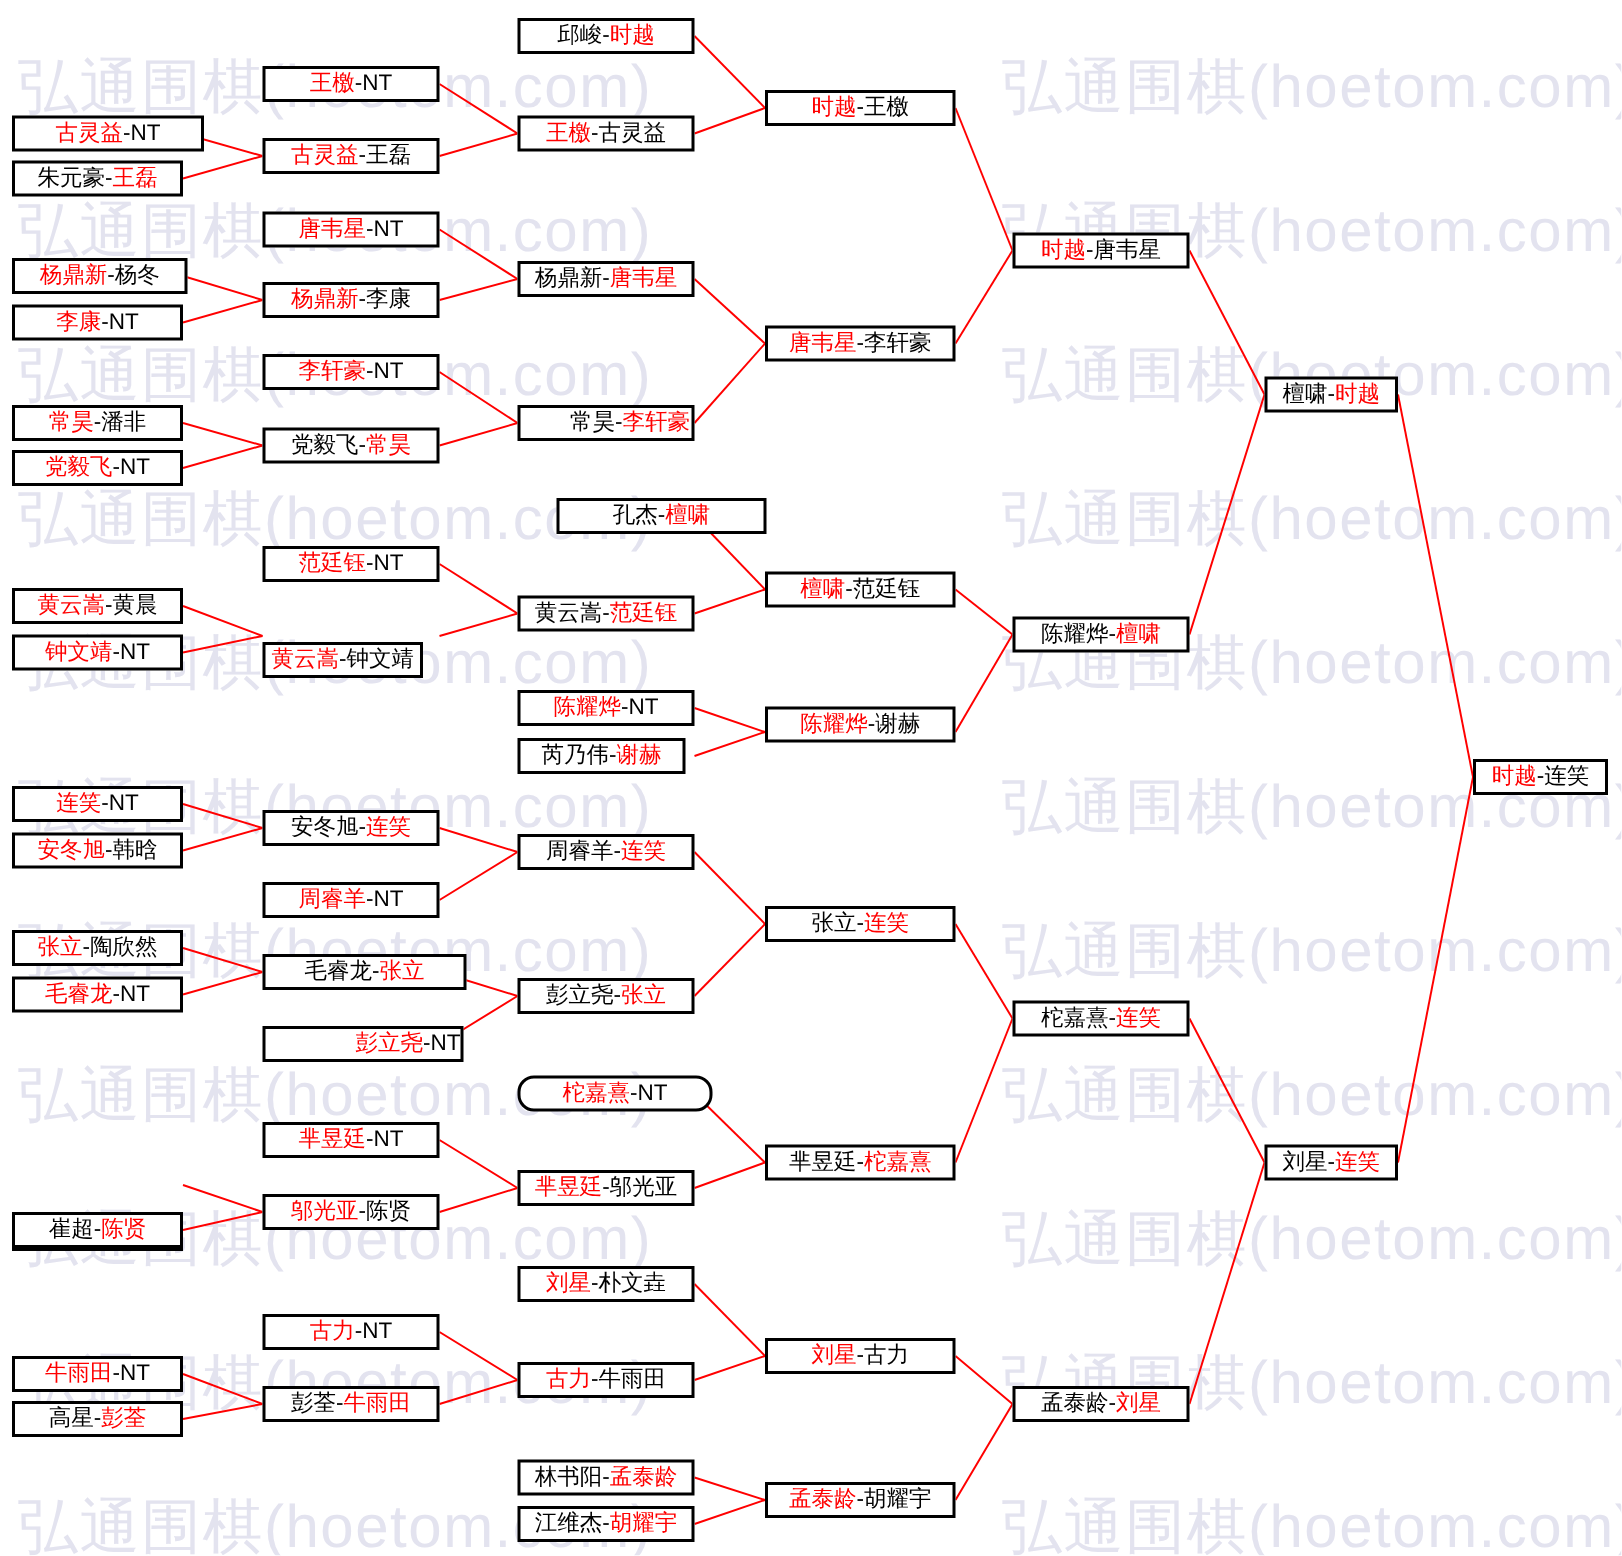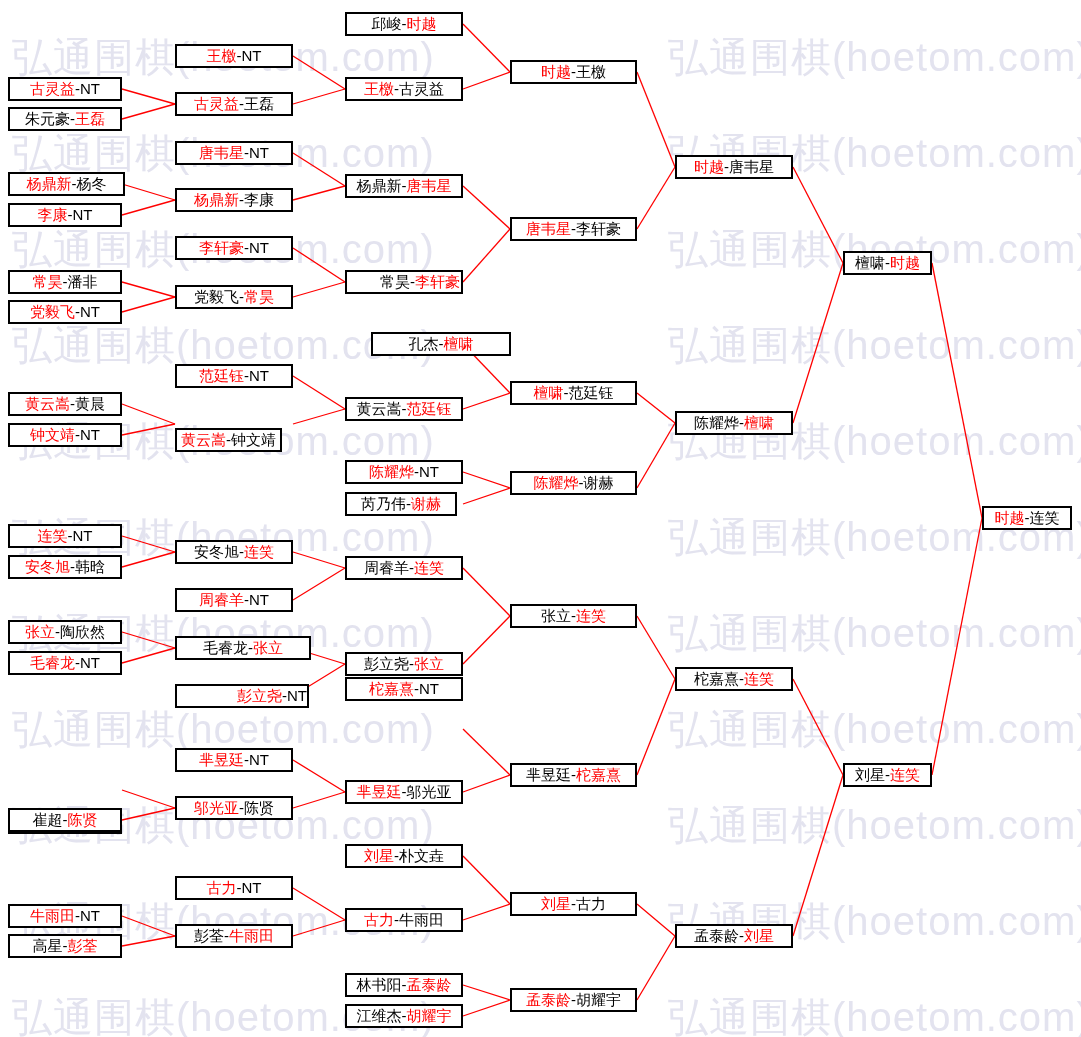--- a/index.html
+++ b/index.html
@@ -124,21 +124,21 @@
       <line x1="637" y1="904" x2="675" y2="936" stroke="#ff0000" stroke-width="1.3"></line>
       <line x1="637" y1="1000" x2="675" y2="936" stroke="#ff0000" stroke-width="1.3"></line>
       <line x1="793" y1="167" x2="843" y2="263" stroke="#ff0000" stroke-width="1.3"></line>
       <line x1="793" y1="423" x2="843" y2="263" stroke="#ff0000" stroke-width="1.3"></line>
       <line x1="793" y1="679" x2="843" y2="775" stroke="#ff0000" stroke-width="1.3"></line>
       <line x1="793" y1="936" x2="843" y2="775" stroke="#ff0000" stroke-width="1.3"></line>
       <line x1="932" y1="263" x2="982" y2="518" stroke="#ff0000" stroke-width="1.3"></line>
       <line x1="932" y1="775" x2="982" y2="518" stroke="#ff0000" stroke-width="1.3"></line>
     </svg>
   <div id="box-layer">
-      <div class="match-box" style="left: 8px; top: 77px; width: 114px;"><span class="win">古灵益</span><span class="lose">-NT</span></div>
+      <div class="match-box" style="left: 8px; top: 77px; width: 128px;"><span class="win">古灵益</span><span class="lose">-NT</span></div>
       <div class="match-box" style="left: 8px; top: 107px; width: 114px;"><span class="lose">朱元豪-</span><span class="win">王磊</span></div>
       <div class="match-box" style="left: 8px; top: 172px; width: 117px;"><span class="win">杨鼎新</span><span class="lose">-杨冬</span></div>
       <div class="match-box" style="left: 8px; top: 203px; width: 114px;"><span class="win">李康</span><span class="lose">-NT</span></div>
       <div class="match-box" style="left: 8px; top: 270px; width: 114px;"><span class="win">常昊</span><span class="lose">-潘非</span></div>
       <div class="match-box" style="left: 8px; top: 300px; width: 114px;"><span class="win">党毅飞</span><span class="lose">-NT</span></div>
       <div class="match-box" style="left: 8px; top: 392px; width: 114px;"><span class="win">黄云嵩</span><span class="lose">-黄晨</span></div>
       <div class="match-box" style="left: 8px; top: 423px; width: 114px;"><span class="win">钟文靖</span><span class="lose">-NT</span></div>
       <div class="match-box" style="left: 8px; top: 524px; width: 114px;"><span class="win">连笑</span><span class="lose">-NT</span></div>
       <div class="match-box" style="left: 8px; top: 555px; width: 114px;"><span class="win">安冬旭</span><span class="lose">-韩晗</span></div>
       <div class="match-box" style="left: 8px; top: 620px; width: 114px;"><span class="win">张立</span><span class="lose">-陶欣然</span></div>
@@ -166,21 +166,21 @@
       <div class="match-box" style="left: 345px; top: 12px; width: 118px;"><span class="lose">邱峻-</span><span class="win">时越</span></div>
       <div class="match-box" style="left: 345px; top: 77px; width: 118px;"><span class="win">王檄</span><span class="lose">-古灵益</span></div>
       <div class="match-box" style="left: 345px; top: 174px; width: 118px;"><span class="lose">杨鼎新-</span><span class="win">唐韦星</span></div>
       <div class="match-box" style="left: 345px; top: 270px; width: 118px; padding-left: 32px;"><span class="lose">常昊-</span><span class="win">李轩豪</span></div>
       <div class="match-box" style="left: 345px; top: 332px; width: 140px; margin-left: 26px;"><span class="lose">孔杰-</span><span class="win">檀啸</span></div>
       <div class="match-box" style="left: 345px; top: 397px; width: 118px;"><span class="lose">黄云嵩-</span><span class="win">范廷钰</span></div>
       <div class="match-box" style="left: 345px; top: 460px; width: 118px;"><span class="win">陈耀烨</span><span class="lose">-NT</span></div>
       <div class="match-box" style="left: 345px; top: 492px; width: 112px;"><span class="lose">芮乃伟-</span><span class="win">谢赫</span></div>
       <div class="match-box" style="left: 345px; top: 556px; width: 118px;"><span class="lose">周睿羊-</span><span class="win">连笑</span></div>
       <div class="match-box" style="left: 345px; top: 652px; width: 118px;"><span class="lose">彭立尧-</span><span class="win">张立</span></div>
-      <div class="match-box" style="left: 345px; top: 677px; width: 118px;"><span class="win">柁嘉熹</span><span class="lose">-NT</span></div>
+      <div class="match-box" style="left: 345px; top: 717px; width: 130px; border-radius: 11px;"><span class="win">柁嘉熹</span><span class="lose">-NT</span></div>
       <div class="match-box" style="left: 345px; top: 780px; width: 118px;"><span class="win">芈昱廷</span><span class="lose">-邬光亚</span></div>
       <div class="match-box" style="left: 345px; top: 844px; width: 118px;"><span class="win">刘星</span><span class="lose">-朴文垚</span></div>
       <div class="match-box" style="left: 345px; top: 908px; width: 118px;"><span class="win">古力</span><span class="lose">-牛雨田</span></div>
       <div class="match-box" style="left: 345px; top: 973px; width: 118px;"><span class="lose">林书阳-</span><span class="win">孟泰龄</span></div>
       <div class="match-box" style="left: 345px; top: 1004px; width: 118px;"><span class="lose">江维杰-</span><span class="win">胡耀宇</span></div>
       <div class="match-box" style="left: 510px; top: 60px; width: 127px;"><span class="win">时越</span><span class="lose">-王檄</span></div>
       <div class="match-box" style="left: 510px; top: 217px; width: 127px;"><span class="win">唐韦星</span><span class="lose">-李轩豪</span></div>
       <div class="match-box" style="left: 510px; top: 381px; width: 127px;"><span class="win">檀啸</span><span class="lose">-范廷钰</span></div>
       <div class="match-box" style="left: 510px; top: 471px; width: 127px;"><span class="win">陈耀烨</span><span class="lose">-谢赫</span></div>
       <div class="match-box" style="left: 510px; top: 604px; width: 127px;"><span class="lose">张立-</span><span class="win">连笑</span></div>

